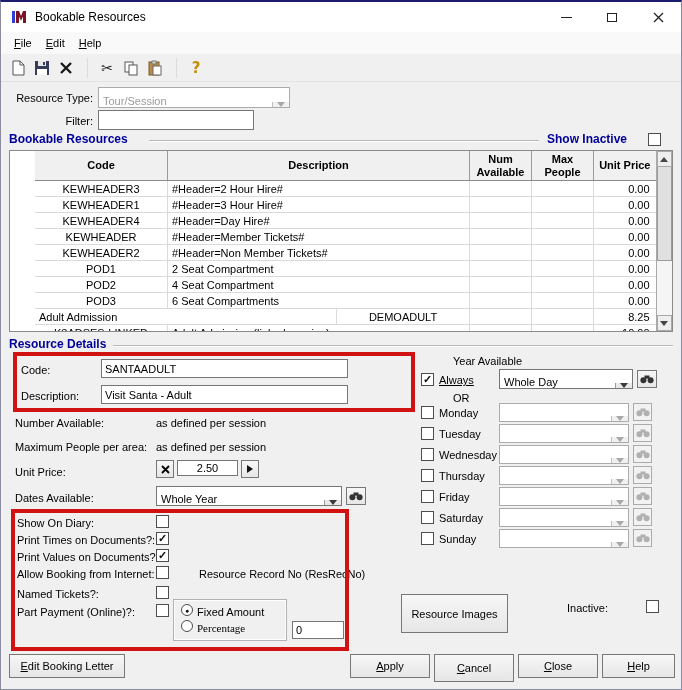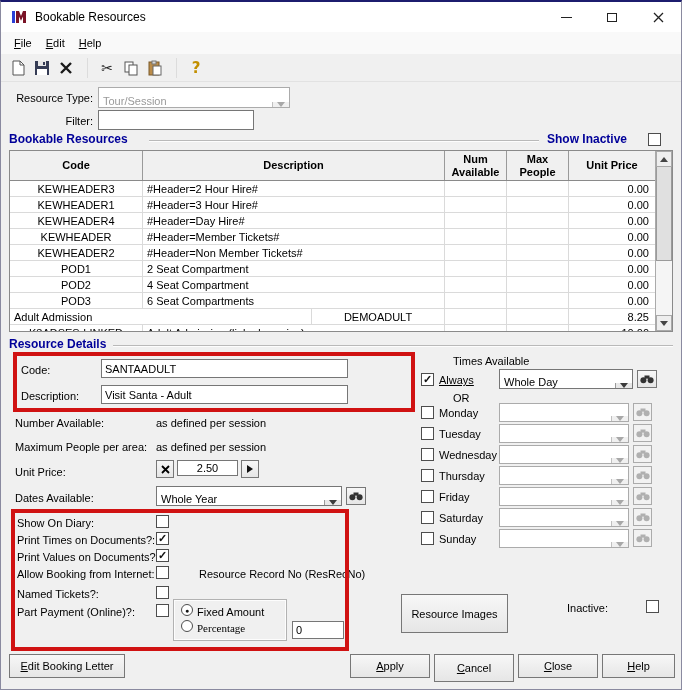--- a/index.html
+++ b/index.html
@@ -44,21 +44,21 @@
   .combo.disabled .dbtn { background:#f0f0f0; border-left-color:#c0c0c0; }
   .combo.disabled .arr { border-top-color:#a8a8a8; }
   .cb { width:13px; height:13px; background:#fff; border:1px solid #4d4d4d; display:flex; align-items:center; justify-content:center; font-size:11px; font-weight:bold; line-height:11px; color:#111; }
   .radio { width:12px; height:12px; border-radius:50%; background:#fff; border:1px solid #4d4d4d; display:flex; align-items:center; justify-content:center; font-size:7px; line-height:7px; color:#111; }
   .btn3d { background:linear-gradient(#f7f7f7,#e6e6e6); border:1px solid #777; display:flex; align-items:center; justify-content:center; }
   .iconbtn { color:#333; }
   .iconbtn.disabled { color:#b0b0b0; border-color:#ababab; background:#f2f2f2; }
   .redbox { border:4px solid #d01212; background:transparent; pointer-events:none; }
 
   
-  .table { position:absolute; left:8px; top:148px; width:664px; height:182px; background:#fff; border:1px solid #8a8a8a; display:flex; overflow:hidden; }
+  .table { position:absolute; left:8px; top:148px; width:664px; height:182px; background:#fff; border:1px solid #8a8a8a; display:flex; overflow:hidden;padding-left:25px; }
   .grid { width:645px; overflow:hidden; }
   .thead { display:flex; height:30px; background:#f0f0f0; font-weight:bold; border-bottom:1px solid #8a8a8a; }
   .th { display:flex; align-items:center; justify-content:center; text-align:center; border-right:1px solid #9a9a9a; white-space:pre-line; line-height:13px; }
   .th:last-child { border-right:none; }
   .trow { display:flex; height:16px; border-bottom:1px solid #dadada; background:#fff; }
   .td { border-right:1px solid #dadada; display:flex; align-items:center; overflow:hidden; white-space:nowrap; }
   .td:last-child { border-right:none; }
   .w0{width:133px}.w1{width:302px}.w2{width:62px}.w3{width:62px}.w4{flex:1}
   .cc{justify-content:center}.cd{padding-left:4px}.cp{justify-content:flex-end;padding-right:6px}
   .vscroll { width:17px; background:#f5f5f5; border-left:1px solid #aaa; display:flex; flex-direction:column; }
@@ -291,21 +291,21 @@
       </span>
   </div>
   <div class="abs btn3d iconbtn" style="left:345px; top:485px; width:20px; height:18px;">
     <svg width="14" height="10" viewBox="0 0 14 10">
         <circle cx="3.4" cy="6.2" r="3" fill="currentColor"></circle>
         <circle cx="10.6" cy="6.2" r="3" fill="currentColor"></circle>
         <rect x="4.5" y="1.5" width="5" height="3.2" fill="currentColor"></rect>
       </svg>
   </div>
 
-  <div class="abs lbl" style="left:452px; top:352px;">Times Available</div>
+  <div class="abs lbl" style="left:452px; top:352px;">Year Available</div>
   <span class="abs cb" style="left:420px; top:371px;">✓</span>
   <div class="abs lbl ul" style="left:438px; top:371px;">Always</div>
   <div class="abs combo" style="left:498px; top:367px; width:134px; height:20px;">
     <span class="txt">Whole Day</span>
     <span class="dbtn">
         <span class="arr"></span>
       </span>
   </div>
   <div class="abs btn3d iconbtn" style="left:636px; top:368px; width:20px; height:18px;">
     <svg width="14" height="10" viewBox="0 0 14 10">

